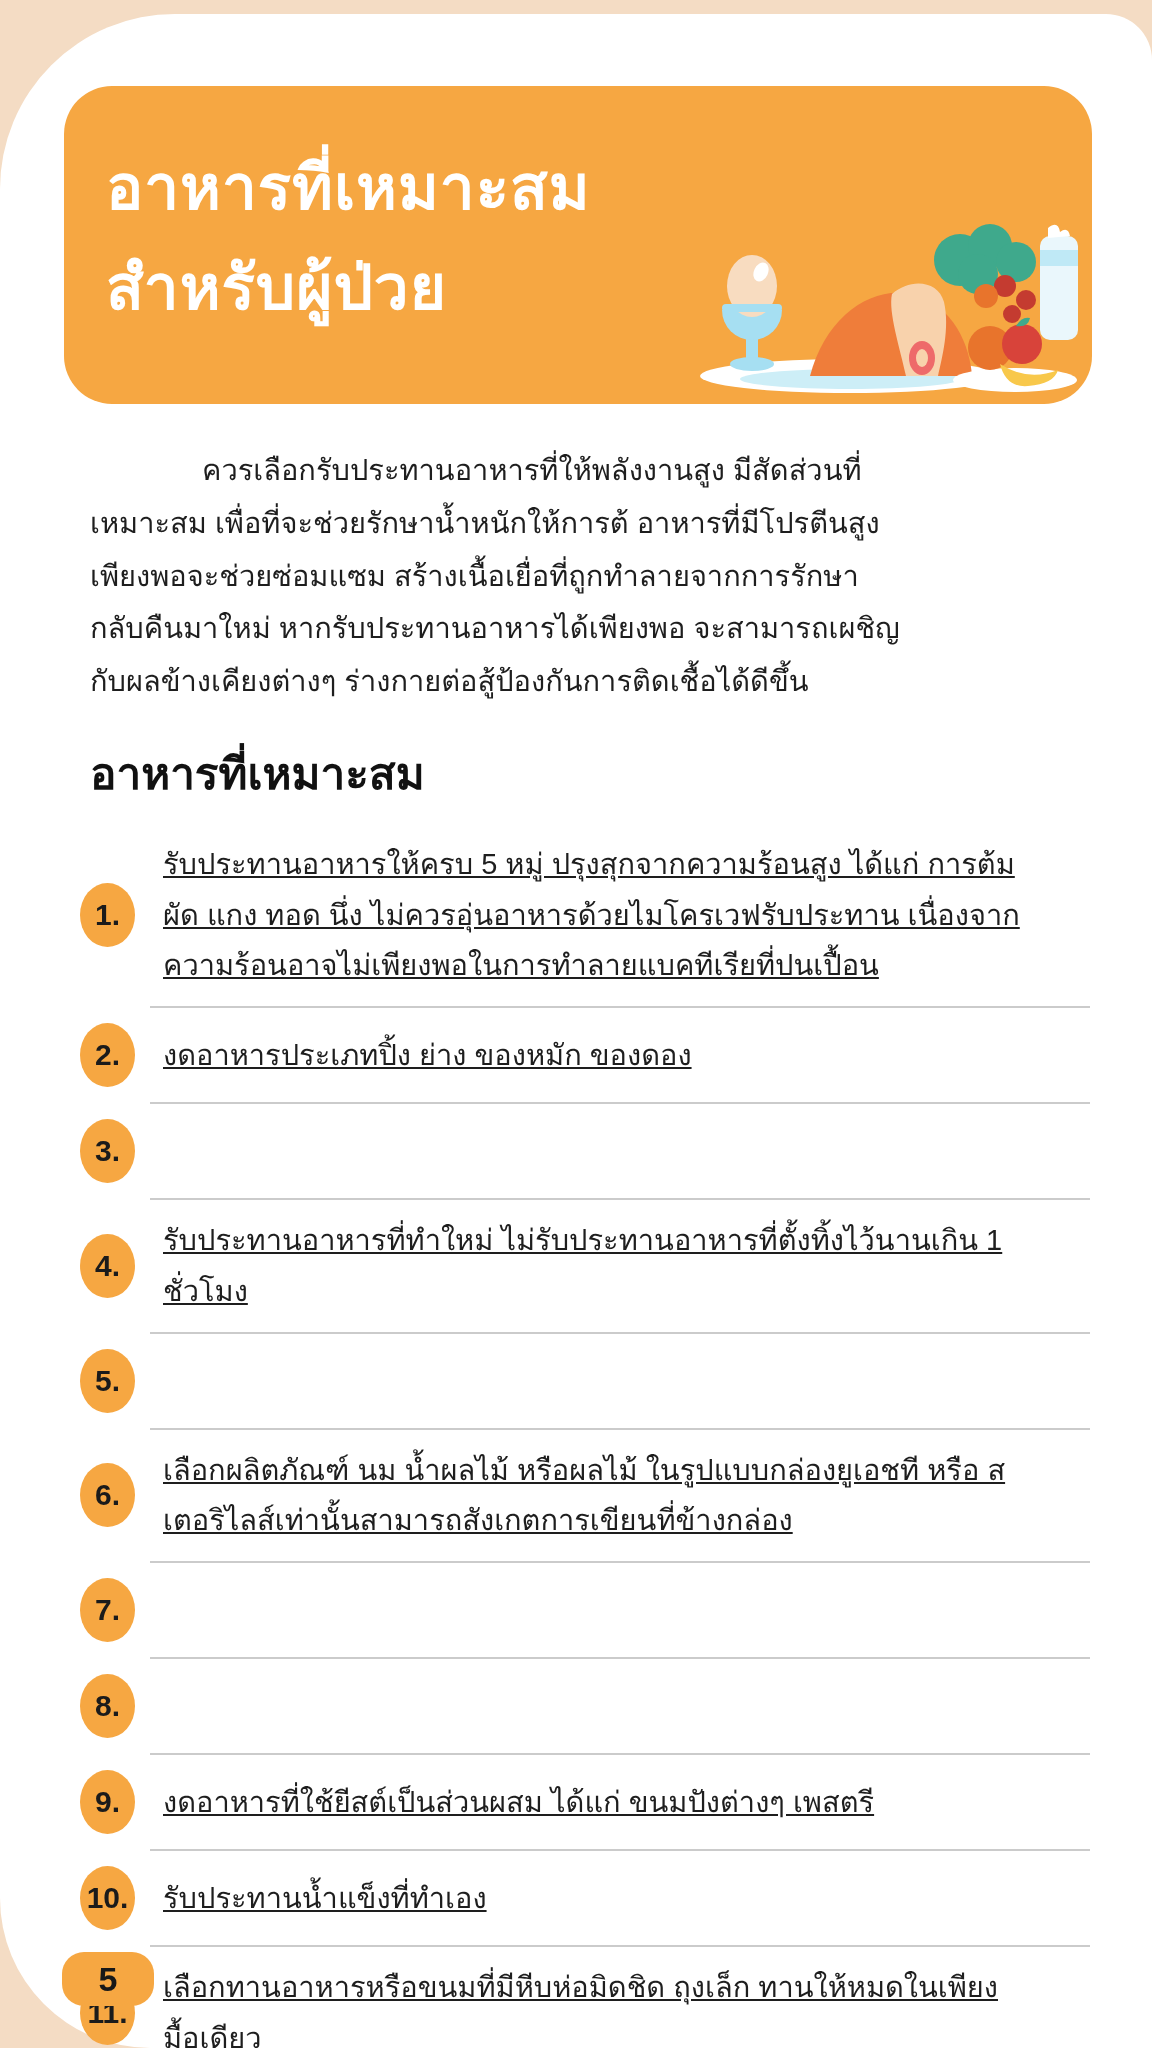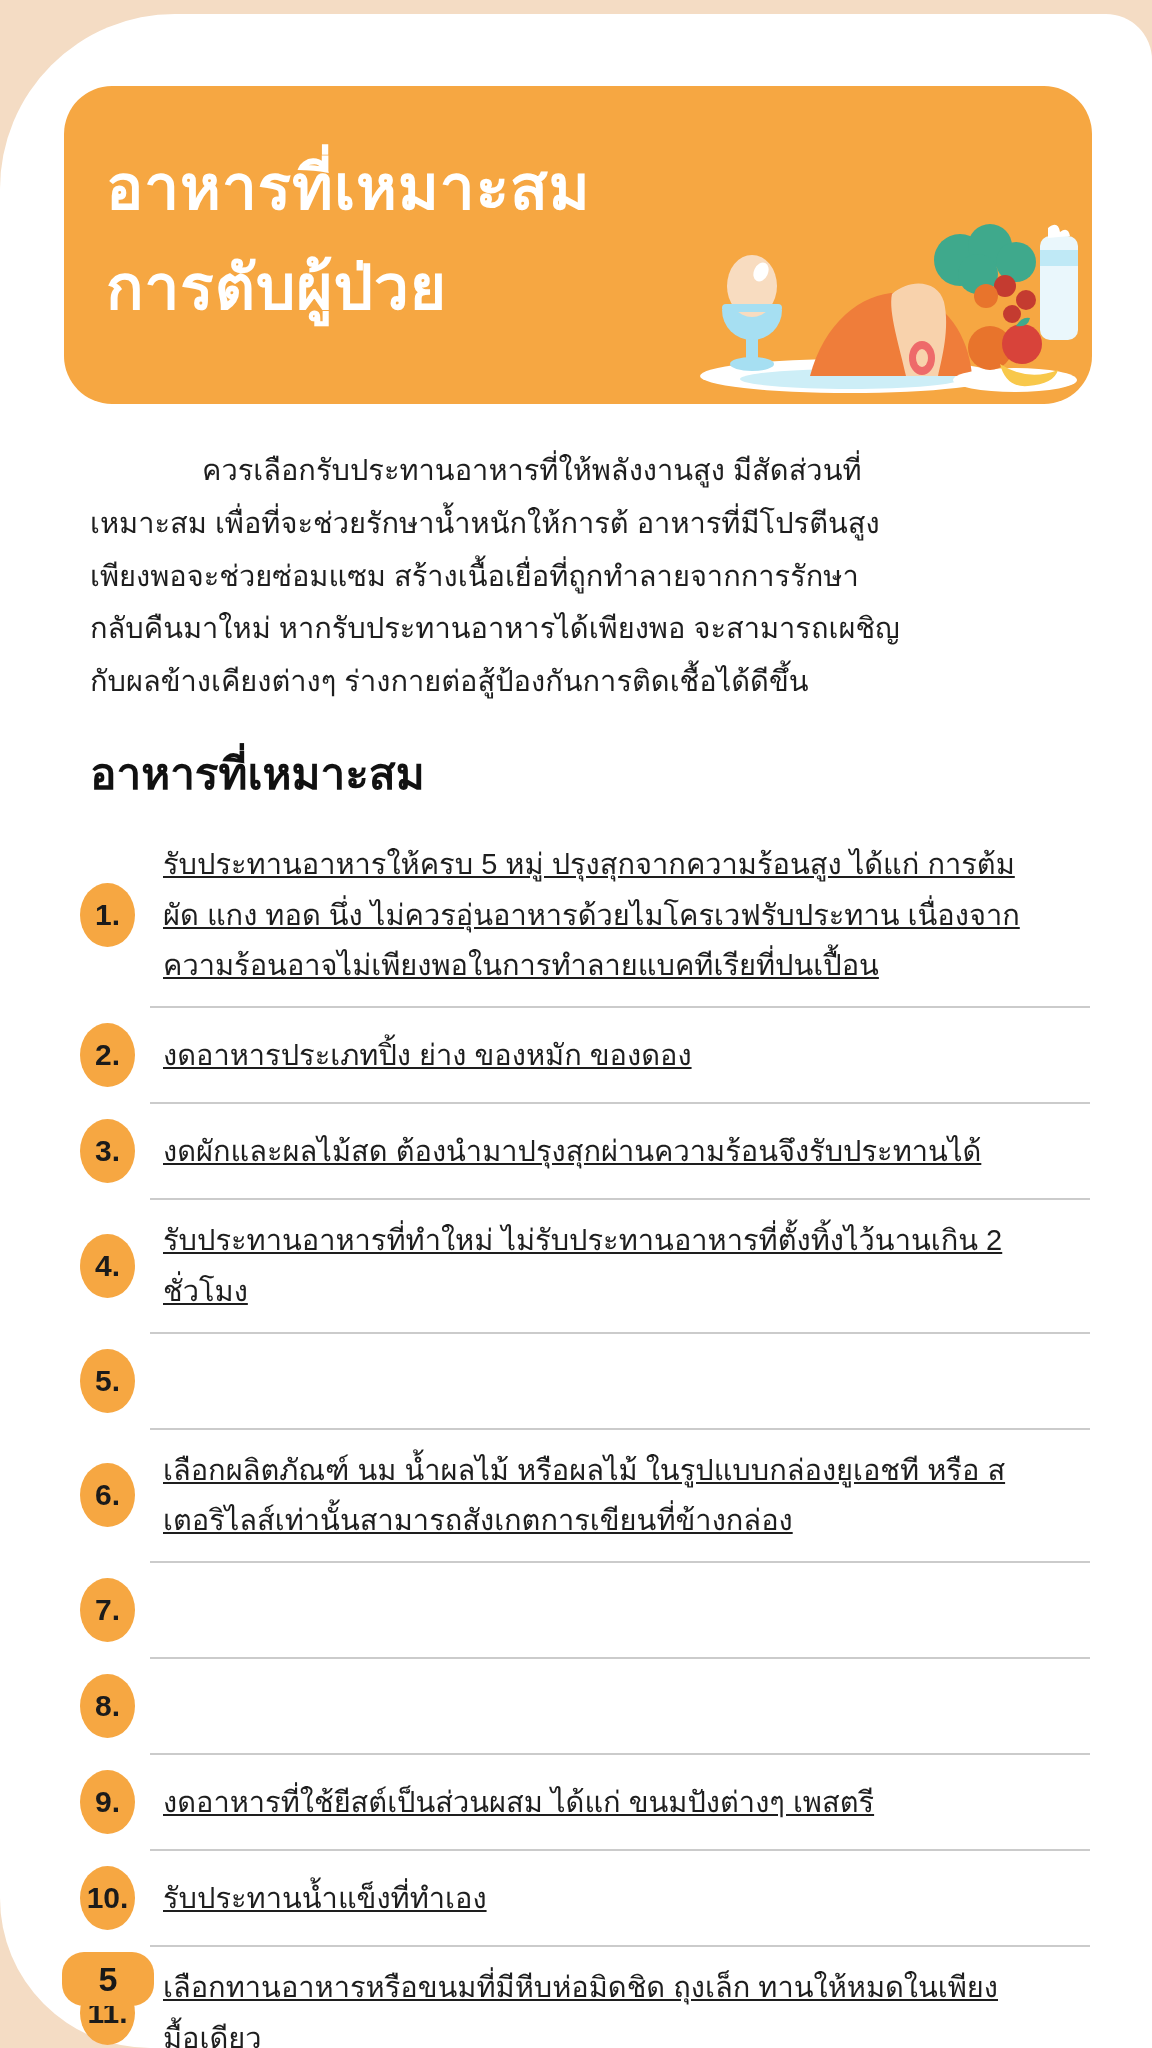--- a/index.html
+++ b/index.html
@@ -100,21 +100,21 @@
 </style>
 </head>
 <body>
 
 <div class="page">
   <div class="card">
 
     <div class="header-banner">
       <div class="header-title">
         <div>อาหารที่เหมาะสม</div>
-        <div>การตับผู้ป่วย</div>
+        <div>สำหรับผู้ป่วย</div>
       </div>
       <svg class="header-art" viewBox="0 0 420 190">
 
         <g>
           <ellipse cx="190" cy="168" rx="150" ry="17" fill="#ffffff"></ellipse>
           <ellipse cx="190" cy="171" rx="110" ry="10" fill="#cdeef7"></ellipse>
         </g>
 
         <g>
           <rect x="86" y="128" width="12" height="28" fill="#a6dff2"></rect>
@@ -178,27 +178,26 @@
       <div class="divider"></div>
 
       <div class="row">
         <div class="badge">2.</div>
         <div class="row-text">งดอาหารประเภทปิ้ง ย่าง ของหมัก ของดอง</div>
       </div>
       <div class="divider"></div>
 
       <div class="row">
         <div class="badge">3.</div>
-        <div class="row-text">งดผักและผลไม้สด ต้องนำมาปรุงสุกผ่านความร้อนจึงรับประทานได้</div>
       </div>
       <div class="divider"></div>
 
       <div class="row">
         <div class="badge">4.</div>
-        <div class="row-text">รับประทานอาหารที่ทำใหม่ ไม่รับประทานอาหารที่ตั้งทิ้งไว้นานเกิน 2 ชั่วโมง</div>
+        <div class="row-text">รับประทานอาหารที่ทำใหม่ ไม่รับประทานอาหารที่ตั้งทิ้งไว้นานเกิน 1 ชั่วโมง</div>
       </div>
       <div class="divider"></div>
 
       <div class="row">
         <div class="badge">5.</div>
       </div>
       <div class="divider"></div>
 
       <div class="row">
         <div class="badge">6.</div>

